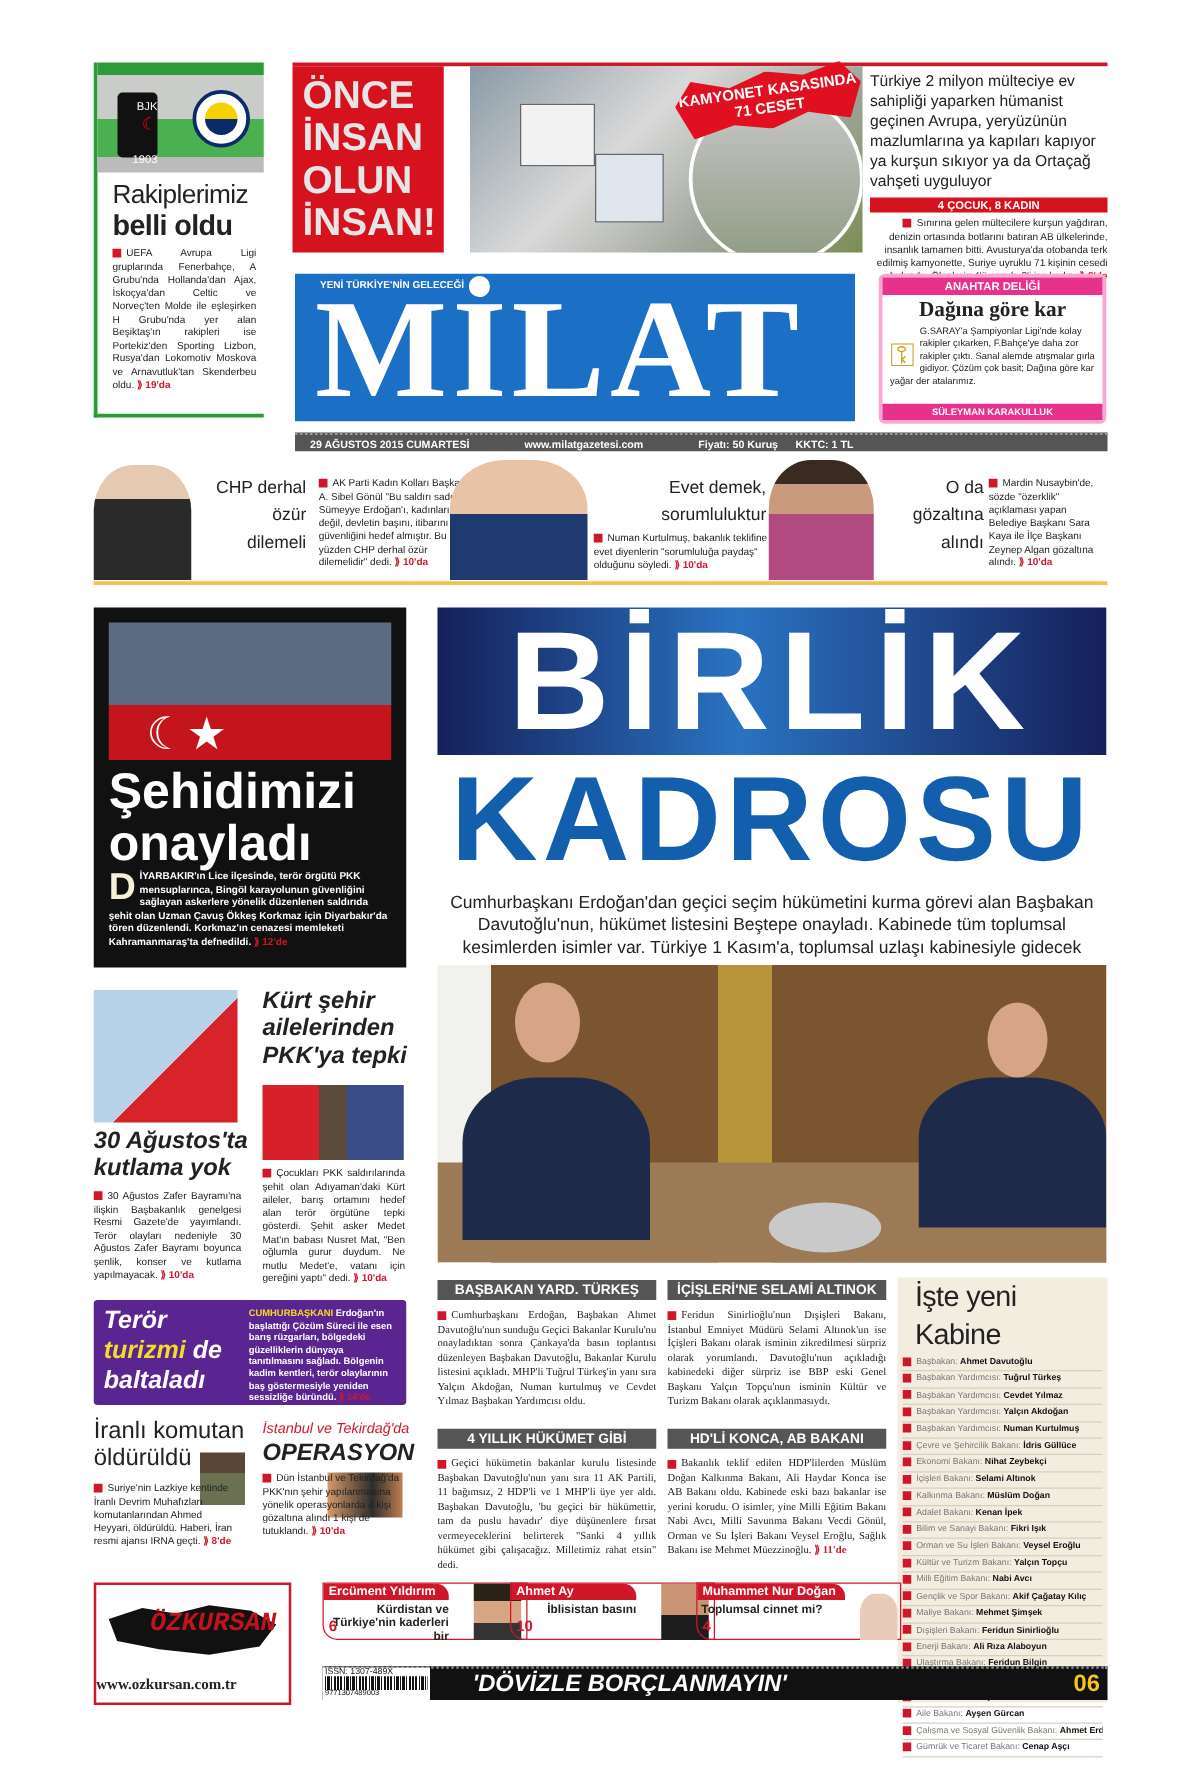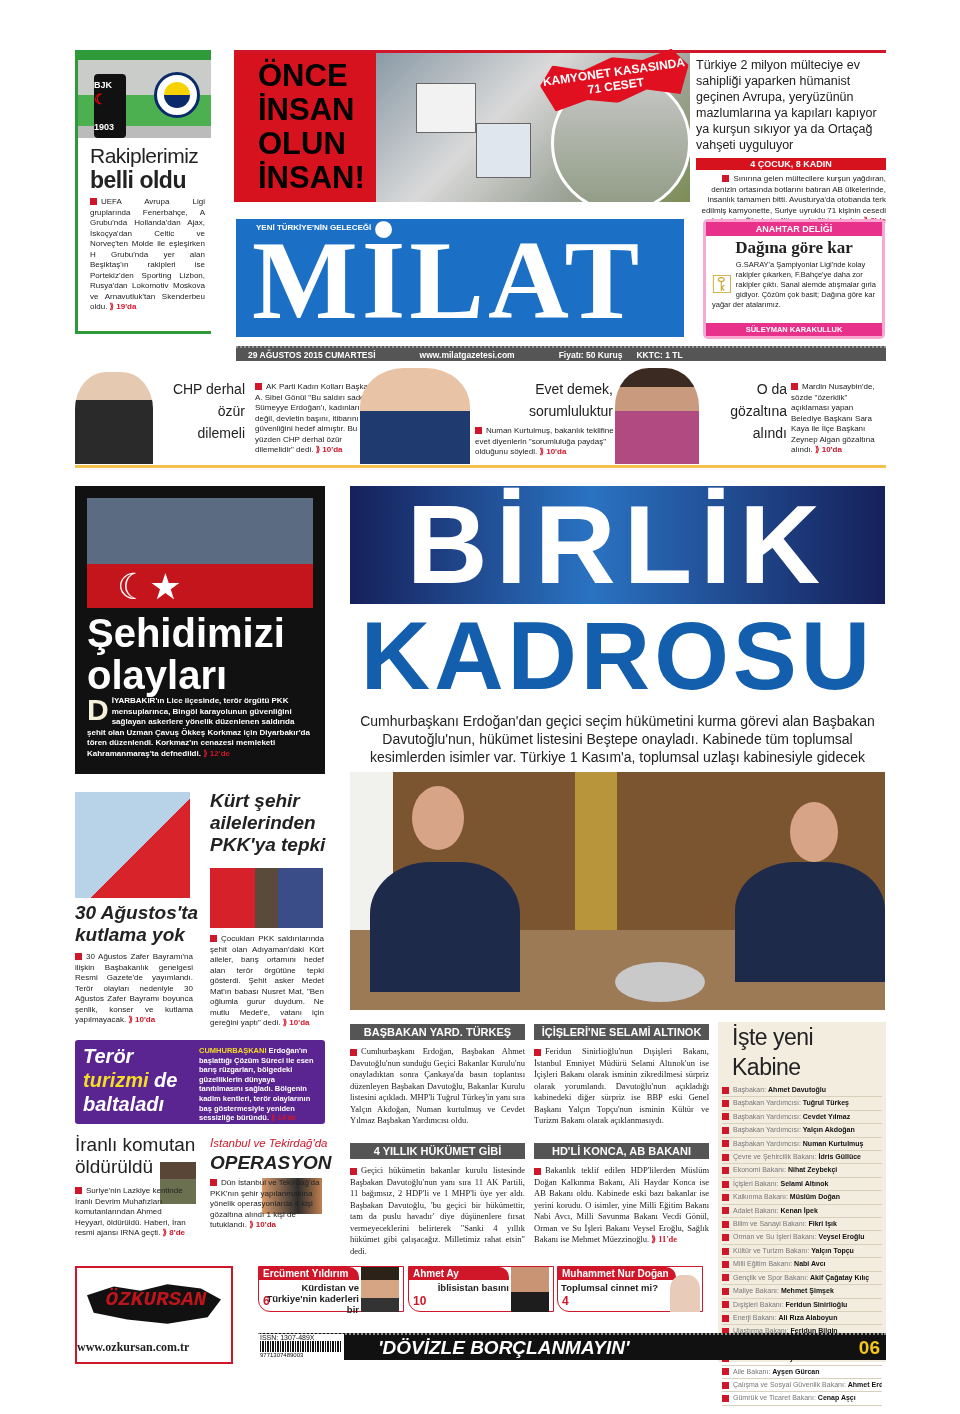--- a/index.html
+++ b/index.html
@@ -4,29 +4,29 @@
 <style>
 *{box-sizing:border-box;margin:0;padding:0}
 body{width:960px;height:1414px;background:#fff;font-family:"Liberation Sans",sans-serif;position:relative;overflow:hidden;color:#222}
 .abs{position:absolute}
 .bul{display:inline-block;width:7px;height:7px;background:#d0172a;margin-right:4px;vertical-align:middle}
 .arr{color:#d0172a;font-weight:bold}
 .small{font-size:8px;line-height:10.5px}
 
 #sports{left:75px;top:50px;width:136px;height:284px;border-left:3px solid #2e9a3a;border-bottom:3px solid #2e9a3a}
 #sports .img{height:88px;background:linear-gradient(#2e9a3a 0 10px,#c9ccc8 10px 45px,#4caf50 45px 76px,#bbb 76px);position:relative}
-.logo-bjk{position:absolute;left:16px;top:24px;width:32px;height:64px;background:#111;border-radius:4px;color:#fff;font-size:9px;font-weight:bold;text-align:left;line-height:14px}
+.logo-bjk{position:absolute;left:16px;top:24px;width:32px;height:52px;background:#111;border-radius:4px;color:#fff;font-size:9px;font-weight:normal;text-align:right;line-height:14px}
 .logo-fb{position:absolute;left:76px;top:22px;width:46px;height:46px;border-radius:50%;background:#fff;border:3px solid #0a2a6a;display:flex;align-items:center;justify-content:center}
 .logo-fb i{width:26px;height:26px;border-radius:50%;background:linear-gradient(#f6d200 0 50%,#0a2a6a 50%)}
 #sports h2{font-family:Liberation Sans, sans-serif;font-size:21px;line-height:24px;margin:6px 0 4px 12px;font-weight:normal;letter-spacing:-.5px}
 #sports h2 b{font-weight:bold;font-size:23px}
 #sports p{padding:0 6px 0 12px;text-align:justify}
 
 #topbanner{left:234px;top:50px;width:652px;height:152px;border-top:3px solid #d0172a}
-#once{position:absolute;left:0;top:0;width:142px;height:149px;background:#d6121f;color:#000000;font-weight:bold;font-size:31px;line-height:34px;padding:6px 24px;font-family:"Liberation Sans",sans-serif}
+#once{position:absolute;left:0;top:0;width:121px;height:149px;background:#d6121f;color:#e5e5e5;font-weight:bold;font-size:31px;line-height:34px;padding:6px 8px;font-family:"Liberation Sans",sans-serif}
 #photo1{position:absolute;left:142px;top:0;width:314px;height:149px;background:linear-gradient(135deg,#8a9aa6,#d9d9d9 40%,#9fa59a 70%,#7c8d55);overflow:hidden}
 #photo1 .van{position:absolute;background:#f2f2f2;border:1px solid #666}
 #starburst{position:absolute;left:306px;top:4px;width:150px;height:46px;background:#e01020;color:#fff;font-weight:bold;font-size:12px;line-height:14px;text-align:center;padding-top:8px;transform:rotate(-8deg);clip-path:polygon(0 40%,10% 0,30% 20%,50% 0,70% 15%,90% 0,100% 40%,92% 100%,70% 80%,50% 100%,30% 85%,8% 100%)}
 #topright{position:absolute;left:462px;top:4px;width:190px}
 #topright .lead{font-size:12.5px;line-height:16px;color:#222}
 #topright .bar{background:#d6121f;color:#fff;font-size:9px;font-weight:bold;text-align:center;margin:5px 0 4px;padding:1px 0}
 #topright .body{font-size:8px;line-height:10.5px;text-align:right}
 
 #mast{left:236px;top:219px;width:448px;height:118px;background:#1b6fc4;color:#fff}
 #mast .tag{position:absolute;left:20px;top:4px;font-size:8px;font-weight:bold}
@@ -61,21 +61,21 @@
 
 .colhd{position:absolute;background:#555;color:#fff;font-size:11px;font-weight:bold;text-align:center;padding:2px 0;width:175px}
 .coltx{position:absolute;width:175px;font-family:"Liberation Serif",serif;font-size:8.5px;line-height:11.5px;text-align:justify}
 #kabine{left:718px;top:1022px;width:168px;height:340px;background:#f3ede0}
 #kabine h2{font-size:23px;font-weight:normal;line-height:30px;padding-left:14px;letter-spacing:-.5px}
 #kabine ul{list-style:none;padding:2px 4px}
 #kabine li{font-size:7px;line-height:12.4px;border-bottom:1px solid #d8cfbd;color:#777;white-space:nowrap;overflow:hidden}
 #kabine li b{color:#111}
 #terror{left:75px;top:1040px;width:250px;height:84px;background:#5a2590;color:#fff;border-radius:3px}
 #ozk{left:75px;top:1266px;width:158px;height:98px;border:2px solid #d0172a;background:#fff}
-.colum{position:absolute;top:1266px;width:146px;height:46px;border:1px solid #d0172a;border-radius:0 0 0 12px}
+.colum{position:absolute;top:1266px;width:164px;height:46px;border:1px solid #d0172a;border-radius:0 0 0 12px}
 .colum .n{background:#d0172a;color:#fff;font-size:10px;font-weight:bold;padding:1px 4px;width:100px;border-radius:0 10px 0 0}
 .colum .t{font-size:9.5px;font-weight:bold;text-align:right;width:100px;line-height:11px;margin-top:2px}
 .colum .num{position:absolute;left:4px;bottom:3px;color:#d0172a;font-weight:bold;font-size:12px}
 #footbar{left:258px;top:1333px;width:628px;height:27px;background:#111;color:#fff;border-top:2px dotted #888}
 </style>
 </head>
 <body>
 
 <div id="sports" class="abs">
   <div class="img">
@@ -146,21 +146,21 @@
       <div>gözaltına</div>
       <div>alındı</div>
     </div>
   <div class="sb" style="left:716px;top:18px;width:94px"><span class="bul"></span><span>Mardin Nusaybin'de, sözde "özerklik" açıklaması yapan Belediye Başkanı Sara Kaya ile İlçe Başkanı Zeynep Algan gözaltına alındı.</span> <span class="arr">⟫ <span>10'da</span></span></div>
 </div>
 
 <div id="sehit" class="abs">
   <div class="img">
       <span style="position:absolute;left:30px;top:68px;color:#fff;font-size:36px">☾★</span>
     </div>
-  <h2><span>Şehidimizi</span><br><span>olayları</span></h2>
+  <h2><span>Şehidimizi</span><br><span>onayladı</span></h2>
   <p><span class="drop">D</span><span>İYARBAKIR'ın Lice ilçesinde, terör örgütü PKK mensuplarınca, Bingöl karayolunun güvenliğini sağlayan askerlere yönelik düzenlenen saldırıda şehit olan Uzman Çavuş Ökkeş Korkmaz için Diyarbakır'da tören düzenlendi. Korkmaz'ın cenazesi memleketi Kahramanmaraş'ta defnedildi.</span> <span class="arr">⟫ <span>12'de</span></span></p>
 </div>
 
 <div id="birlik" class="abs">BİRLİK</div>
 <div id="kadrosu" class="abs">KADROSU</div>
 <div id="spot" class="abs">Cumhurbaşkanı Erdoğan'dan geçici seçim hükümetini kurma görevi alan Başbakan Davutoğlu'nun, hükümet listesini Beştepe onayladı. Kabinede tüm toplumsal kesimlerden isimler var. Türkiye 1 Kasım'a, toplumsal uzlaşı kabinesiyle gidecek</div>
 <div id="mainphoto" class="abs">
   <div class="desk"></div>
   <div class="suit" style="left:20px;top:90px;width:150px;height:130px"></div>
   <div class="head" style="left:62px;top:14px;width:52px;height:64px"></div>
@@ -239,21 +239,21 @@
       <li><span class="bul"></span><span>Gıda Tarım ve Hayvancılık Bakanı:</span> <b>Kudbettin Arzu</b></li>
       <li><span class="bul"></span><span>AB Bakanı:</span> <b>Ali Haydar Konca</b></li>
       <li><span class="bul"></span><span>Aile Bakanı:</span> <b>Ayşen Gürcan</b></li>
       <li><span class="bul"></span><span>Çalışma ve Sosyal Güvenlik Bakanı:</span> <b>Ahmet Erdem</b></li>
       <li><span class="bul"></span><span>Gümrük ve Ticaret Bakanı:</span> <b>Cenap Aşçı</b></li>
     </ul>
 </div>
 
 <div id="ozk" class="abs">
   <div style="position:absolute;left:10px;top:14px;width:134px;height:44px;background:#111;clip-path:polygon(0 30%,20% 10%,40% 20%,60% 5%,85% 15%,100% 40%,90% 80%,60% 95%,30% 85%,5% 70%)"></div>
-  <div style="position:absolute;left:14px;top:20px;width:130px;text-align:center;color:#c0141c;font-weight:bold;font-style:italic;font-size:21px;font-family:'Liberation Mono',monospace">ÖZKURSAN</div>
+  <div style="position:absolute;left:14px;top:20px;width:130px;text-align:right;color:#c0141c;font-weight:bold;font-style:italic;font-size:21px;font-family:'Liberation Mono',monospace">ÖZKURSAN</div>
   <div style="position:absolute;left:0;right:0;top:72px;text-align:left;font-family:'Liberation Serif',serif;font-size:12px;font-weight:bold">www.ozkursan.com.tr</div>
 </div>
 
 <div class="colum" style="left:258px">
   <div class="n">Ercüment Yıldırım</div>
   <div class="t">Kürdistan ve Türkiye'nin kaderleri bir</div>
   <div class="num">6</div>
   <div style="position:absolute;right:4px;top:0;width:38px;height:45px;background:linear-gradient(#2d2218 0 30%,#d6a684 30% 70%,#333 70%)"></div>
 </div>
 <div class="colum" style="left:408px">

